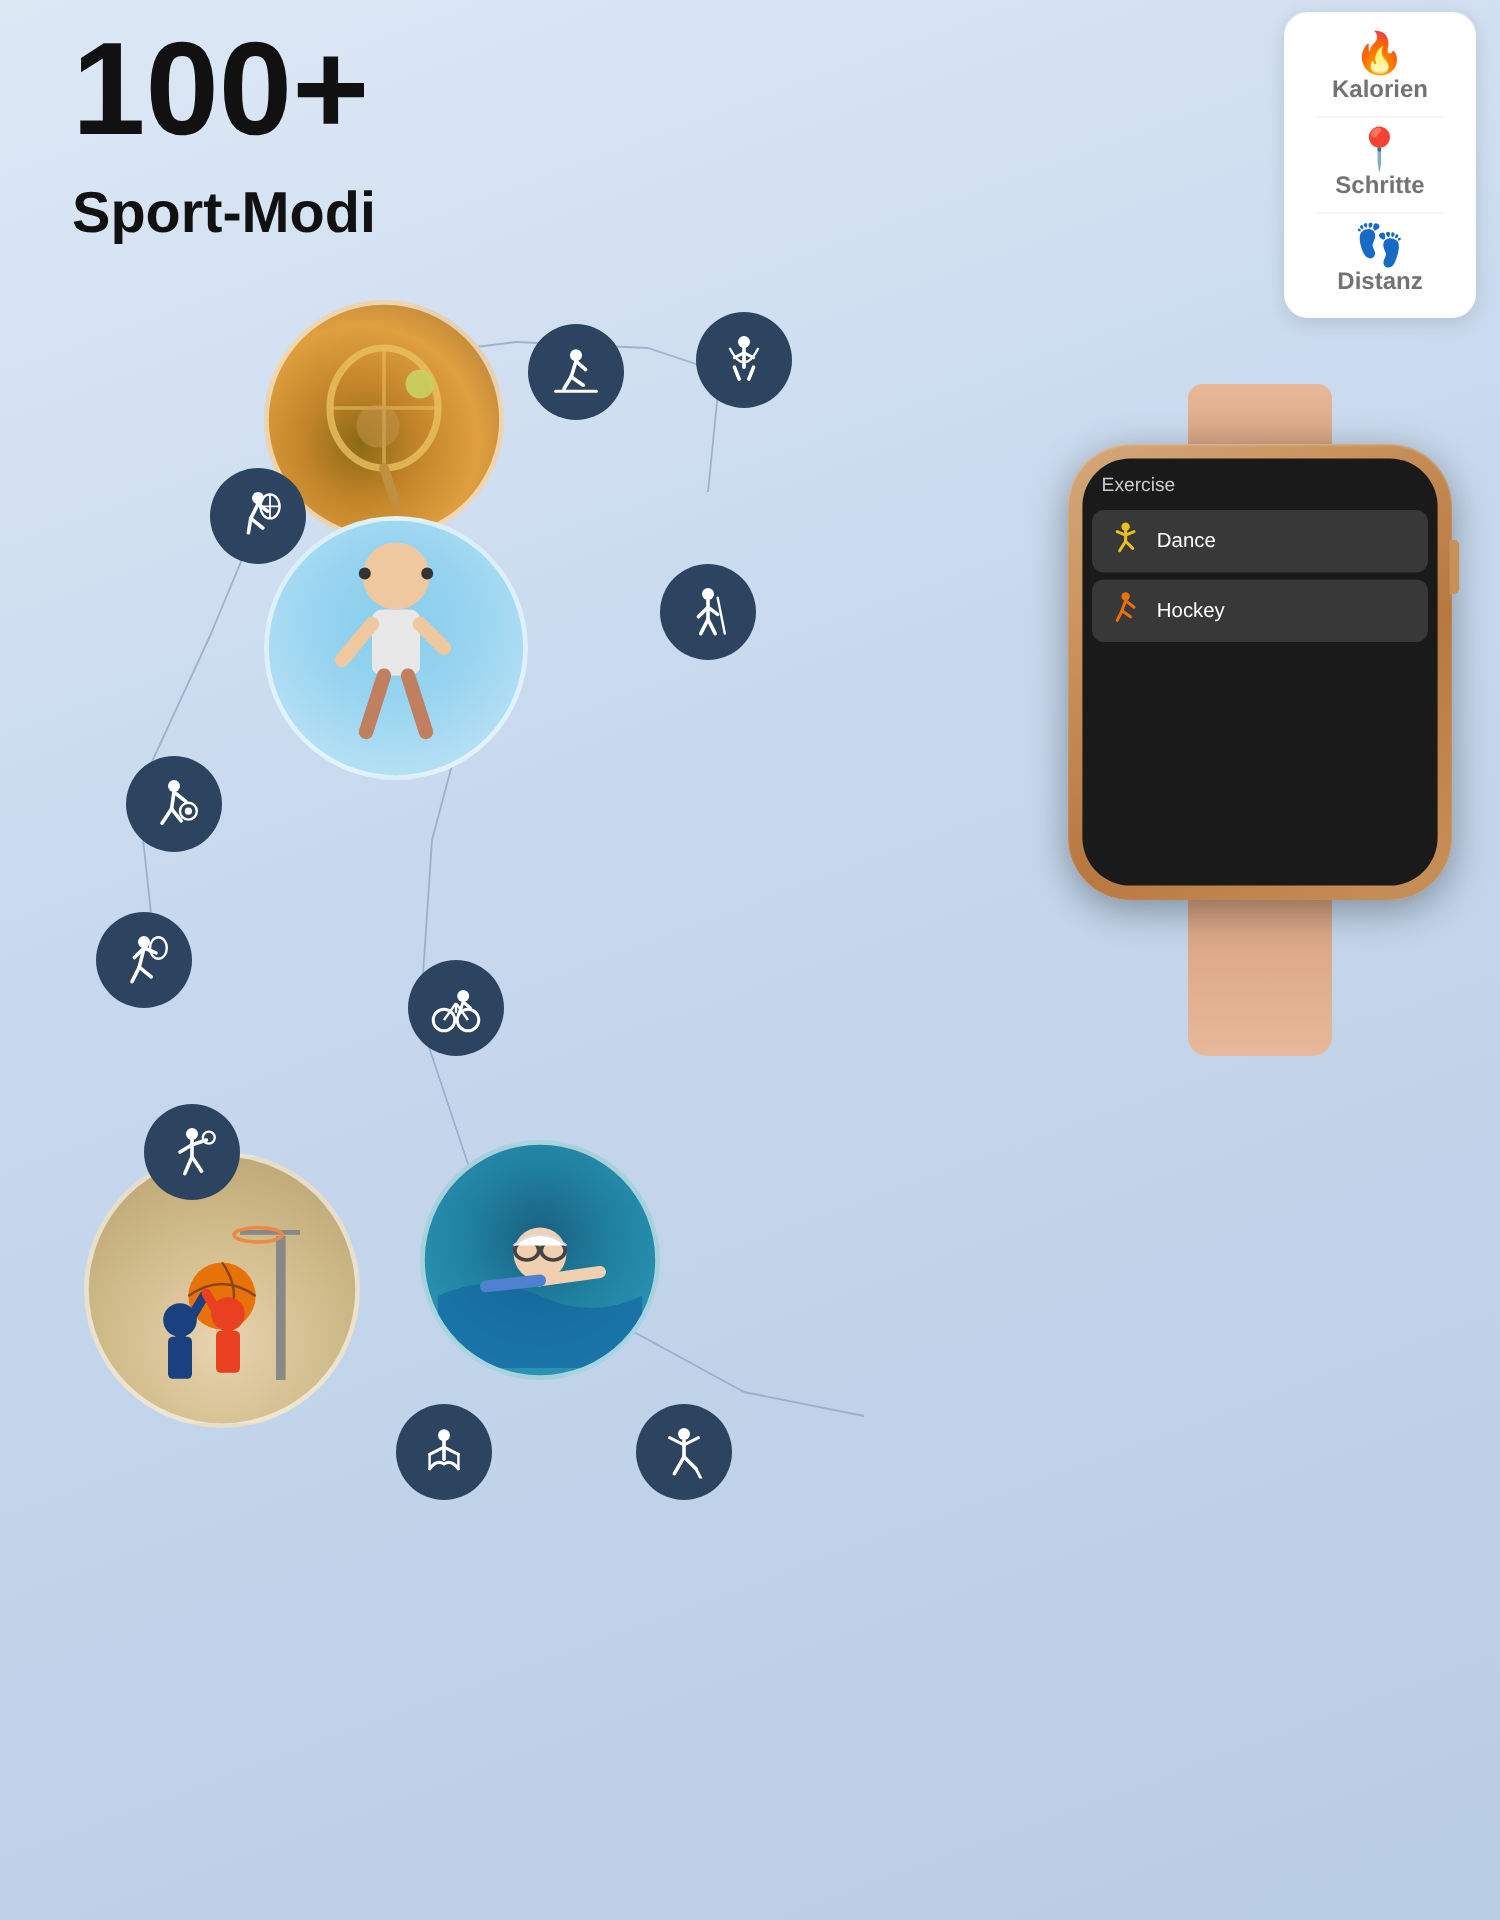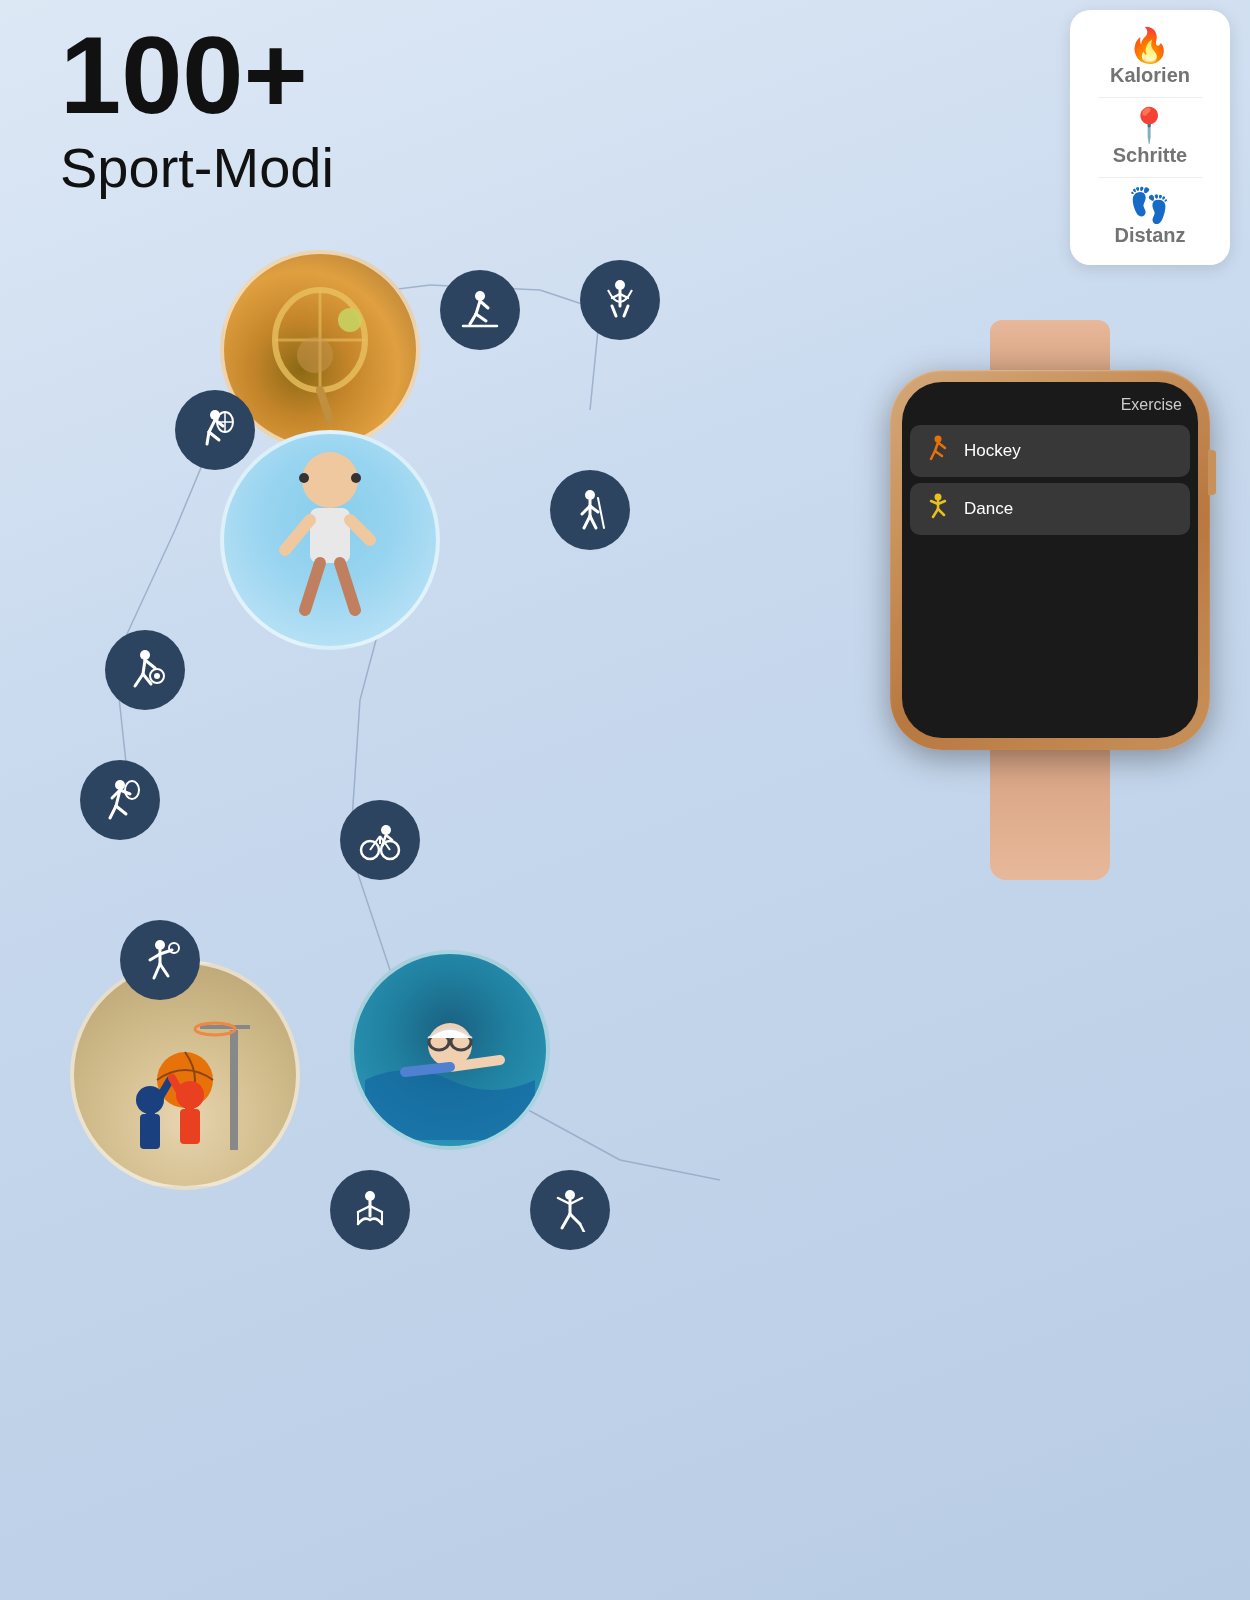--- a/index.html
+++ b/index.html
@@ -17,24 +17,24 @@
       position: absolute;
       top: 20px;
       left: 60px;
       font-size: 110px;
       font-weight: 700;
       color: #111;
       line-height: 1;
     }
     .sub-title {
       position: absolute;
-      top: 135px;
+      top: 150px;
       left: 60px;
-      font-size: 56px;
-      font-weight: 400;
+      font-size: 48px;
+      font-weight: 700;
       color: #111;
     }
 
     
     .info-card {
       position: absolute;
       top: 10px;
       right: 20px;
       background: white;
       border-radius: 20px;
@@ -111,21 +111,20 @@
       position: absolute;
       right: 30px;
       top: 370px;
       width: 340px;
     }
     .watch-outer {
       position: relative;
       width: 320px;
       height: 380px;
       margin: 0 auto;
-      text-align: right;
     }
     .watch-band-top {
       position: absolute;
       top: -50px;
       left: 50%;
       transform: translateX(-50%);
       width: 120px;
       height: 70px;
       background: linear-gradient(180deg, #e8b89a 0%, #d4a080 100%);
       border-radius: 12px 12px 0 0;
@@ -454,41 +453,41 @@
     <div class="watch-band-top"></div>
     <div class="watch-band-bottom"></div>
     <div class="watch-body">
       <div class="watch-side-button"></div>
       <div class="watch-screen">
         <div class="watch-screen-header">Exercise</div>
 
         <div class="watch-exercise-item">
           <div class="exercise-icon">
             <svg width="26" height="26" viewBox="0 0 26 26">
-              <circle cx="13" cy="4" r="3.5" fill="#e8720a"></circle>
-              <line x1="13" y1="7.5" x2="10" y2="16" stroke="#e8720a" stroke-width="2.5" stroke-linecap="round"></line>
-              <line x1="10" y1="16" x2="6" y2="24" stroke="#e8720a" stroke-width="2.5" stroke-linecap="round"></line>
-              <line x1="10" y1="16" x2="17" y2="21" stroke="#e8720a" stroke-width="2.5" stroke-linecap="round"></line>
-              <line x1="13" y1="7.5" x2="20" y2="13" stroke="#e8720a" stroke-width="2.5" stroke-linecap="round"></line>
-            </svg>
-          </div>
-          <span>Hockey</span>
-        </div>
-
-        <div class="watch-exercise-item">
-          <div class="exercise-icon">
-            <svg width="26" height="26" viewBox="0 0 26 26">
               <circle cx="13" cy="4" r="3.5" fill="#e8c020"></circle>
               <line x1="13" y1="7.5" x2="13" y2="16" stroke="#e8c020" stroke-width="2.5" stroke-linecap="round"></line>
               <line x1="13" y1="11" x2="6" y2="8" stroke="#e8c020" stroke-width="2.5" stroke-linecap="round"></line>
               <line x1="13" y1="11" x2="20" y2="8" stroke="#e8c020" stroke-width="2.5" stroke-linecap="round"></line>
               <line x1="13" y1="16" x2="8" y2="24" stroke="#e8c020" stroke-width="2.5" stroke-linecap="round"></line>
               <line x1="13" y1="16" x2="19" y2="22" stroke="#e8c020" stroke-width="2.5" stroke-linecap="round"></line>
             </svg>
           </div>
           <span>Dance</span>
         </div>
 
+        <div class="watch-exercise-item">
+          <div class="exercise-icon">
+            <svg width="26" height="26" viewBox="0 0 26 26">
+              <circle cx="13" cy="4" r="3.5" fill="#e8720a"></circle>
+              <line x1="13" y1="7.5" x2="10" y2="16" stroke="#e8720a" stroke-width="2.5" stroke-linecap="round"></line>
+              <line x1="10" y1="16" x2="6" y2="24" stroke="#e8720a" stroke-width="2.5" stroke-linecap="round"></line>
+              <line x1="10" y1="16" x2="17" y2="21" stroke="#e8720a" stroke-width="2.5" stroke-linecap="round"></line>
+              <line x1="13" y1="7.5" x2="20" y2="13" stroke="#e8720a" stroke-width="2.5" stroke-linecap="round"></line>
+            </svg>
+          </div>
+          <span>Hockey</span>
+        </div>
+
 
       </div>
     </div>
   </div>
 </div>
 
 </body></html>

